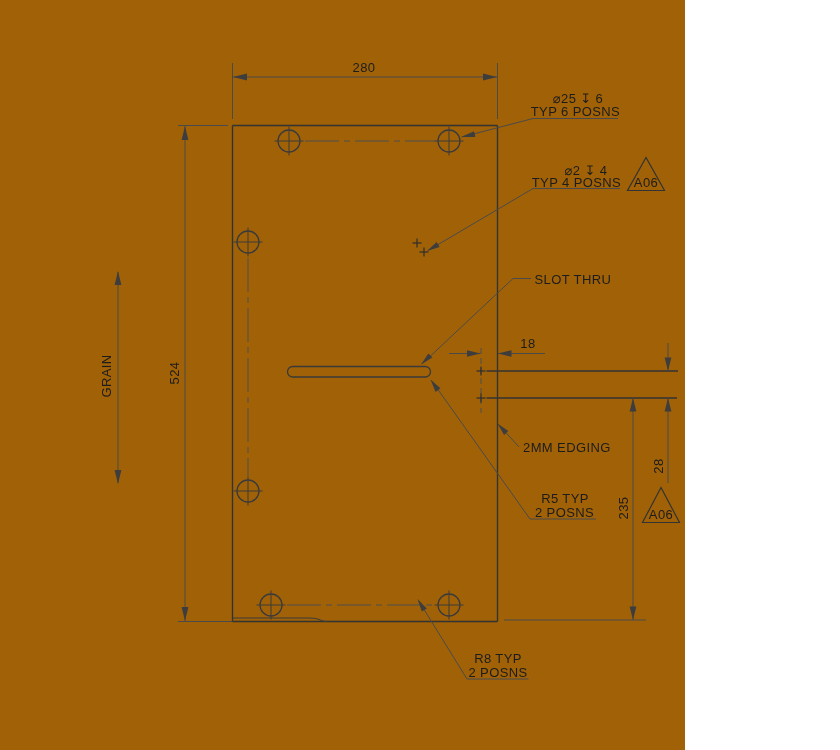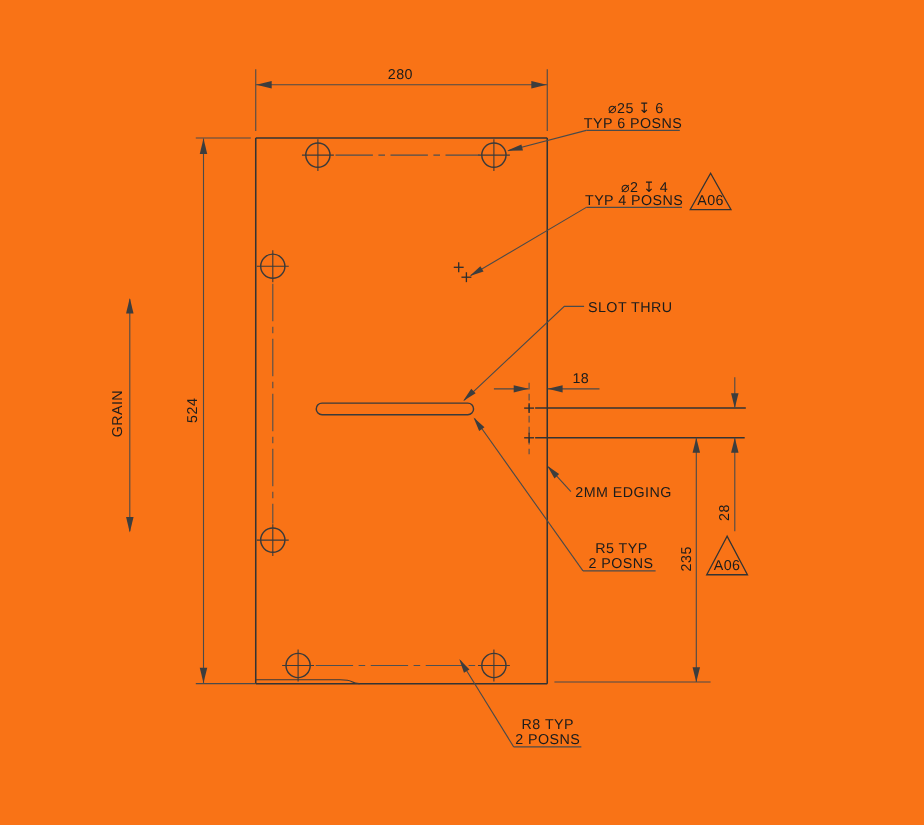--- a/index.html
+++ b/index.html
@@ -1,16 +1,16 @@
 <!DOCTYPE html>
 <html><head>
 <meta charset="utf-8">
 <style>
   html,body{margin:0;padding:0;background:#ffffff;}
-  .stage{position:relative;width:840px;height:750px;background:#f97316;overflow:hidden;
+  .stage{position:relative;width:685px;height:750px;background:#a16207;overflow:hidden;
          font-family:"Liberation Sans", sans-serif;}
   svg{position:absolute;left:0;top:0;}
   svg text{font-family:"Liberation Sans", sans-serif;font-size:13px;fill:#1c1c1c;letter-spacing:0.4px;}
   .part{stroke:#333333;stroke-width:1.4;fill:none;}
   .hole{stroke:#3a3a3a;stroke-width:1.3;fill:none;}
   .thin{stroke:#3a3a3a;stroke-width:1;fill:none;}
   .dim{stroke:#4a4a4a;stroke-width:1;fill:none;}
   .cl{stroke:#4f4f4f;stroke-width:1;fill:none;stroke-dasharray:34 5 6 5;}
   .dash{stroke:#4f4f4f;stroke-width:1;fill:none;stroke-dasharray:6 4;}
   .ah{fill:#3d3d3d;stroke:none;}

